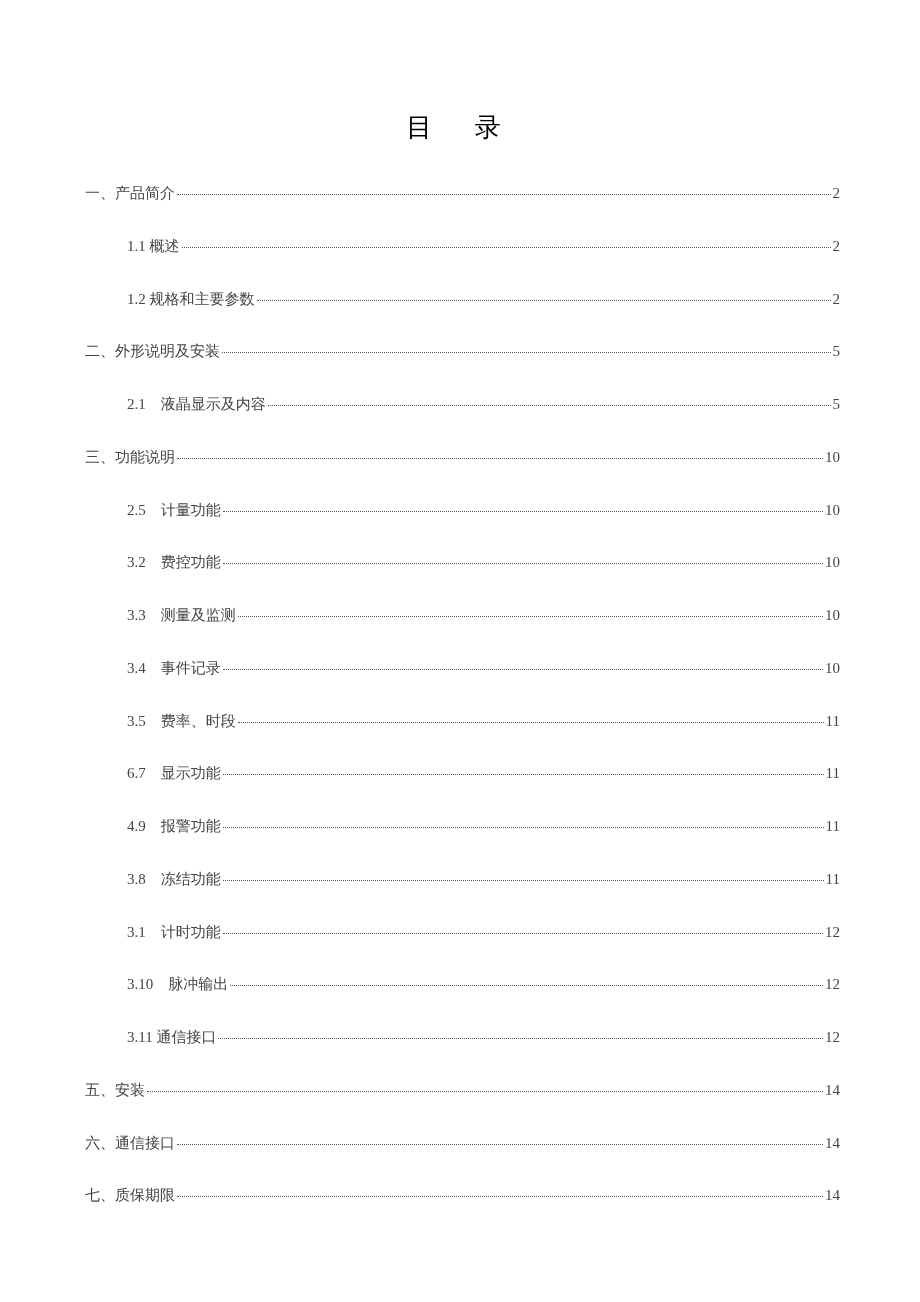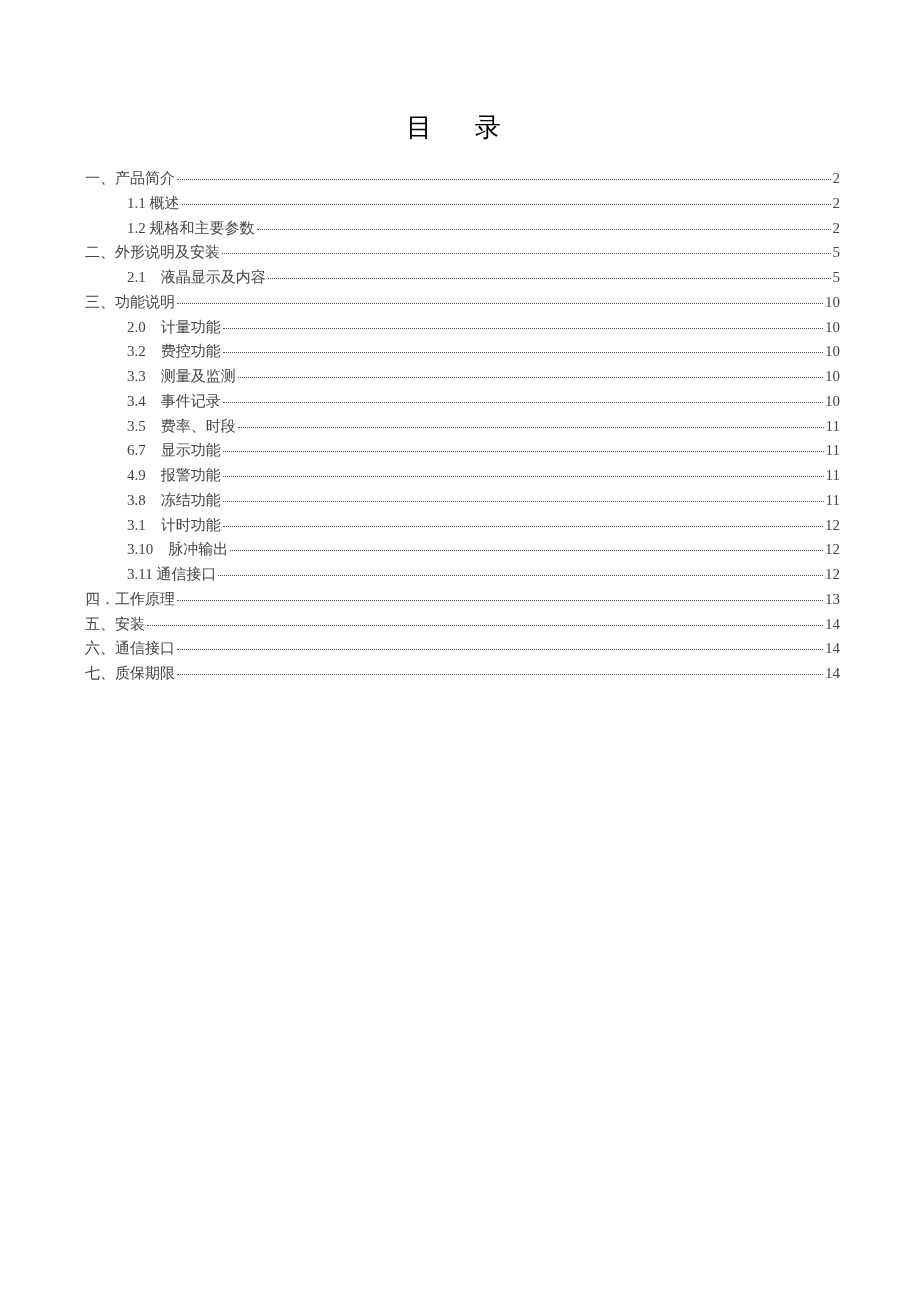--- a/index.html
+++ b/index.html
@@ -15,32 +15,33 @@
       color: #333;
     }
     .page {
       padding: 110px 80px 0 85px;
     }
     .title {
       text-align: center;
       font-size: 26px;
       font-weight: normal;
       letter-spacing: 18px;
-      margin-bottom: 21px;
+      margin-bottom: 36px;
       color: #000;
     }
     .toc {
       font-size: 15px;
       line-height: 1.65;
       color: #444;
     }
     .toc-line {
       display: flex;
       align-items: baseline;
       white-space: nowrap;
+      margin-top: 28px;
     }
     .toc-line.level-0 {
       padding-left: 0;
     }
     .toc-line.level-1 {
       padding-left: 42px;
     }
     .toc-label {
       flex: 0 0 auto;
     }
@@ -85,21 +86,21 @@
         <span class="toc-label">2.1　液晶显示及内容</span>
         <span class="toc-dots"></span>
         <span class="toc-page">5</span>
       </div>
       <div class="toc-line level-0">
         <span class="toc-label">三、功能说明</span>
         <span class="toc-dots"></span>
         <span class="toc-page">10</span>
       </div>
       <div class="toc-line level-1">
-        <span class="toc-label">2.0　计量功能</span>
+        <span class="toc-label">2.5　计量功能</span>
         <span class="toc-dots"></span>
         <span class="toc-page">10</span>
       </div>
       <div class="toc-line level-1">
         <span class="toc-label">3.2　费控功能</span>
         <span class="toc-dots"></span>
         <span class="toc-page">10</span>
       </div>
       <div class="toc-line level-1">
         <span class="toc-label">3.3　测量及监测</span>
@@ -140,25 +141,20 @@
         <span class="toc-label">3.10　脉冲输出</span>
         <span class="toc-dots"></span>
         <span class="toc-page">12</span>
       </div>
       <div class="toc-line level-1">
         <span class="toc-label">3.11 通信接口</span>
         <span class="toc-dots"></span>
         <span class="toc-page">12</span>
       </div>
       <div class="toc-line level-0">
-        <span class="toc-label">四．工作原理</span>
-        <span class="toc-dots"></span>
-        <span class="toc-page">13</span>
-      </div>
-      <div class="toc-line level-0">
         <span class="toc-label">五、安装</span>
         <span class="toc-dots"></span>
         <span class="toc-page">14</span>
       </div>
       <div class="toc-line level-0">
         <span class="toc-label">六、通信接口</span>
         <span class="toc-dots"></span>
         <span class="toc-page">14</span>
       </div>
       <div class="toc-line level-0">

